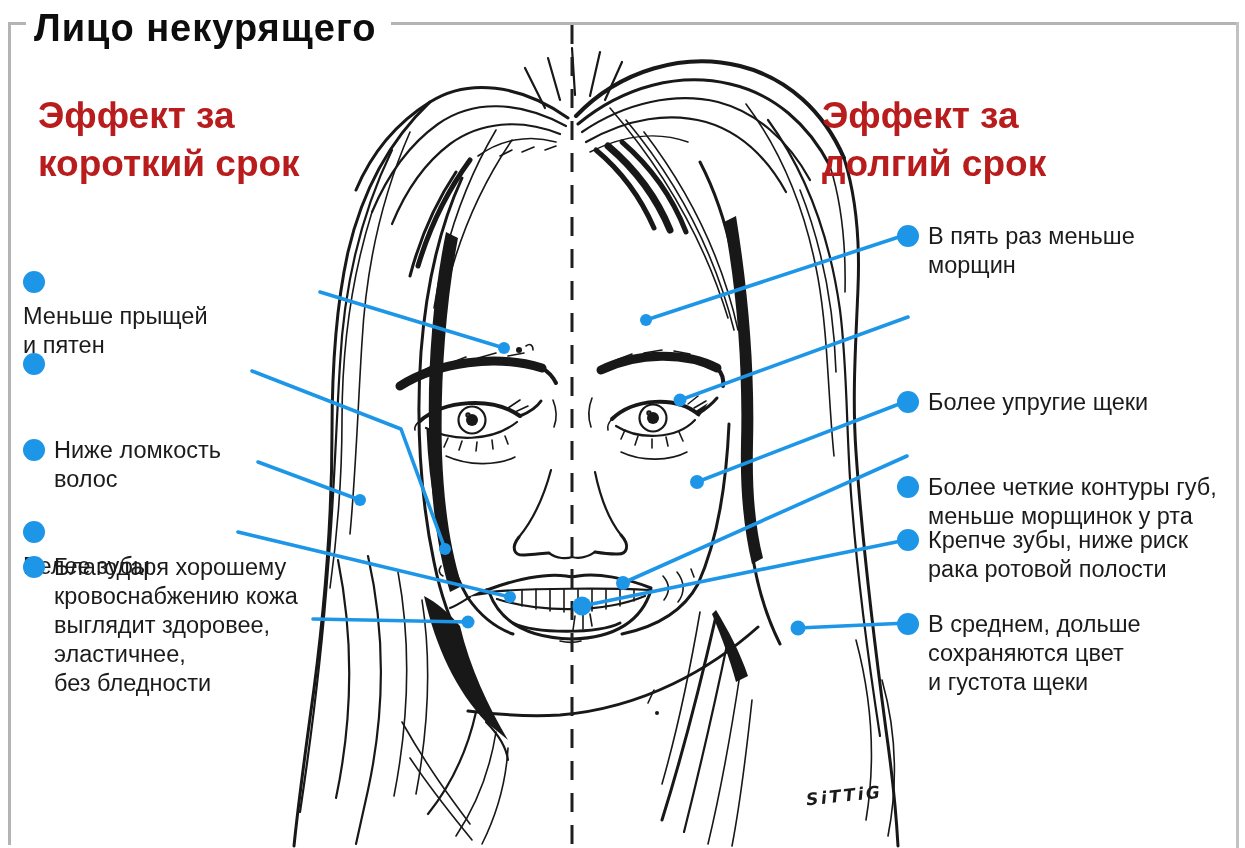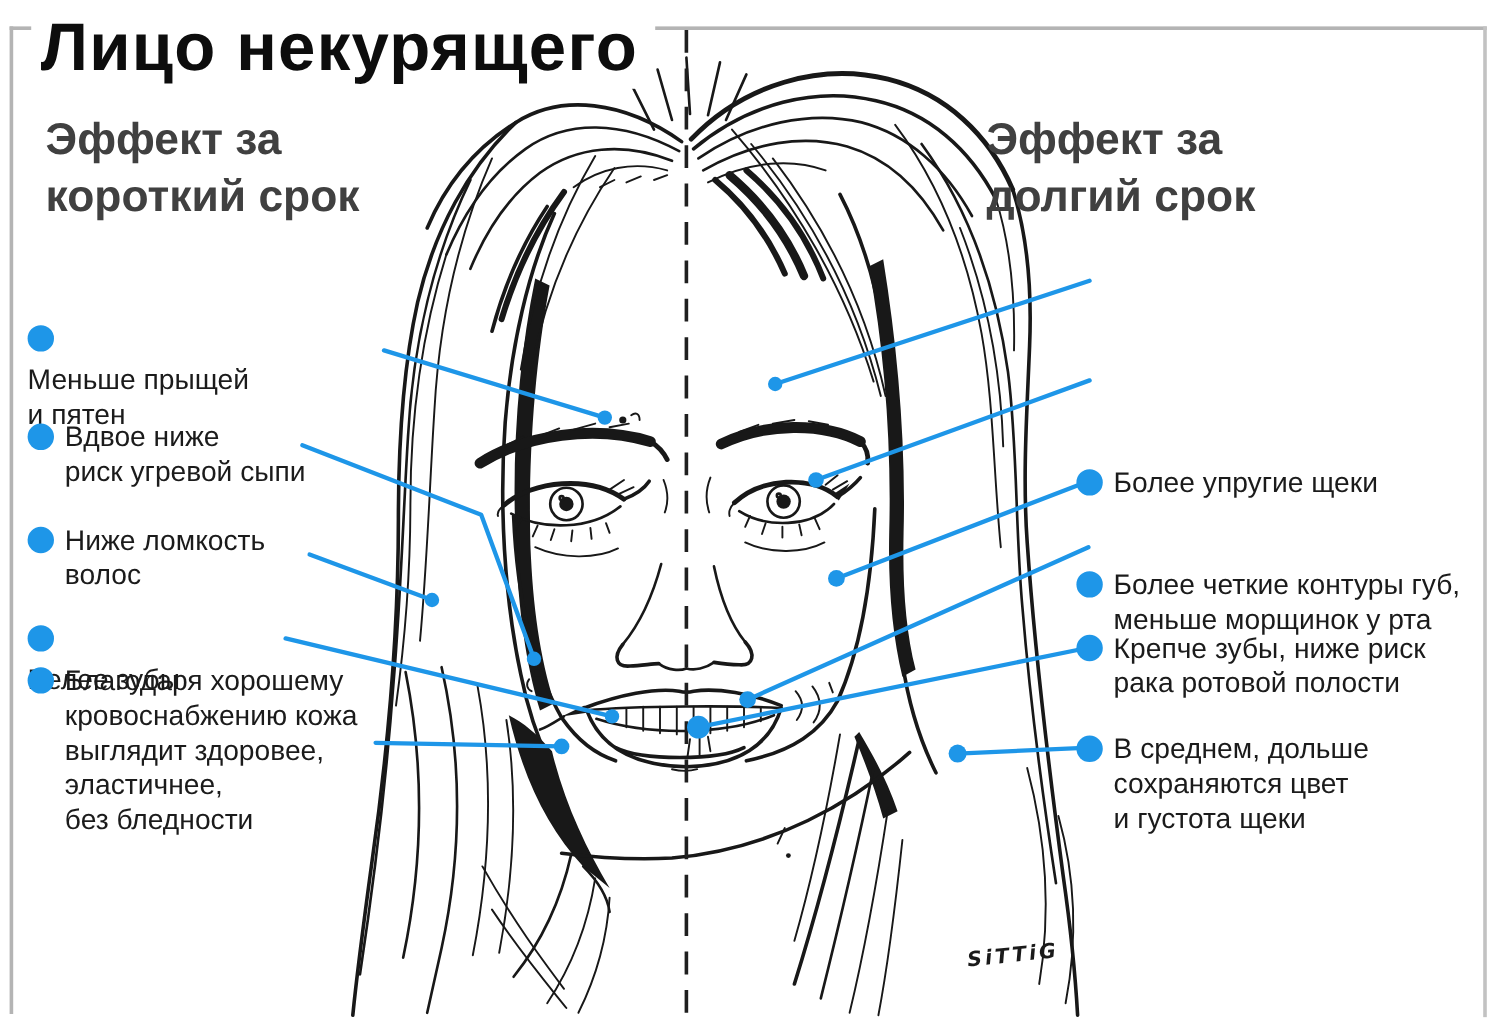--- a/index.html
+++ b/index.html
@@ -11,24 +11,24 @@
   .frame-top{position:absolute;left:8px;top:22px;width:1231px;height:0;border-top:3px solid #b4b4b4;}
   .frame-left{position:absolute;left:8px;top:22px;width:0;height:823px;border-left:3px solid #b4b4b4;}
   .frame-right{position:absolute;left:1236px;top:22px;width:0;height:826px;border-left:3px solid #c2c2c2;}
 
   .svg-layer{position:absolute;left:0;top:0;width:1245px;height:848px;}
 
   .title-block{
     position:absolute;left:26px;top:0;background:#ffffff;padding:8px 14px 4px 8px;
   }
   .title{
-    font-size:56px;font-weight:700;letter-spacing:1px;color:#0d0d0d;line-height:1.1;white-space:nowrap;
+    font-size:38px;font-weight:700;letter-spacing:1px;color:#0d0d0d;line-height:1.1;white-space:nowrap;
   }
   .col-header{
-    position:absolute;font-size:37px;font-weight:700;line-height:48px;color:#404040;
+    position:absolute;font-size:37px;font-weight:700;line-height:48px;color:#b91c1c;
     white-space:pre-line;letter-spacing:0px;
   }
   .hdr-left{left:38px;top:92px;}
   .hdr-right{left:822px;top:92px;}
 
   .note{
     position:absolute;display:flex;align-items:flex-start;gap:9px;
   }
   .note .dot{
     flex:0 0 auto;width:22px;height:22px;border-radius:50%;background:#1e96e8;margin-top:3px;
@@ -290,41 +290,44 @@
   <div class="col-header hdr-right">Эффект за
 долгий срок</div>
 
   <div class="note ln-0">
     <span class="dot"></span>
     <span class="txt">Меньше прыщей
 и пятен</span>
   </div>
   <div class="note ln-1">
     <span class="dot"></span>
-    <span class="txt">Вдвое ниже
-риск угревой сыпи</span>
   </div>
   <div class="note ln-2">
     <span class="dot"></span>
     <span class="txt">Ниже ломкость
 волос</span>
   </div>
   <div class="note ln-3">
     <span class="dot"></span>
     <span class="txt">Белее зубы</span>
   </div>
   <div class="note ln-4">
     <span class="dot"></span>
     <span class="txt">Благодаря хорошему
 кровоснабжению кожа
 выглядит здоровее,
 эластичнее,
 без бледности</span>
   </div>
 
+  <div class="note rn-0">
+    <span class="dot"></span>
+    <span class="txt">В пять раз меньше
+морщин</span>
+  </div>
   <div class="note rn-2">
     <span class="dot"></span>
     <span class="txt">Более упругие щеки</span>
   </div>
   <div class="note rn-3">
     <span class="dot"></span>
     <span class="txt">Более четкие контуры губ,
 меньше морщинок у рта</span>
   </div>
   <div class="note rn-4">

